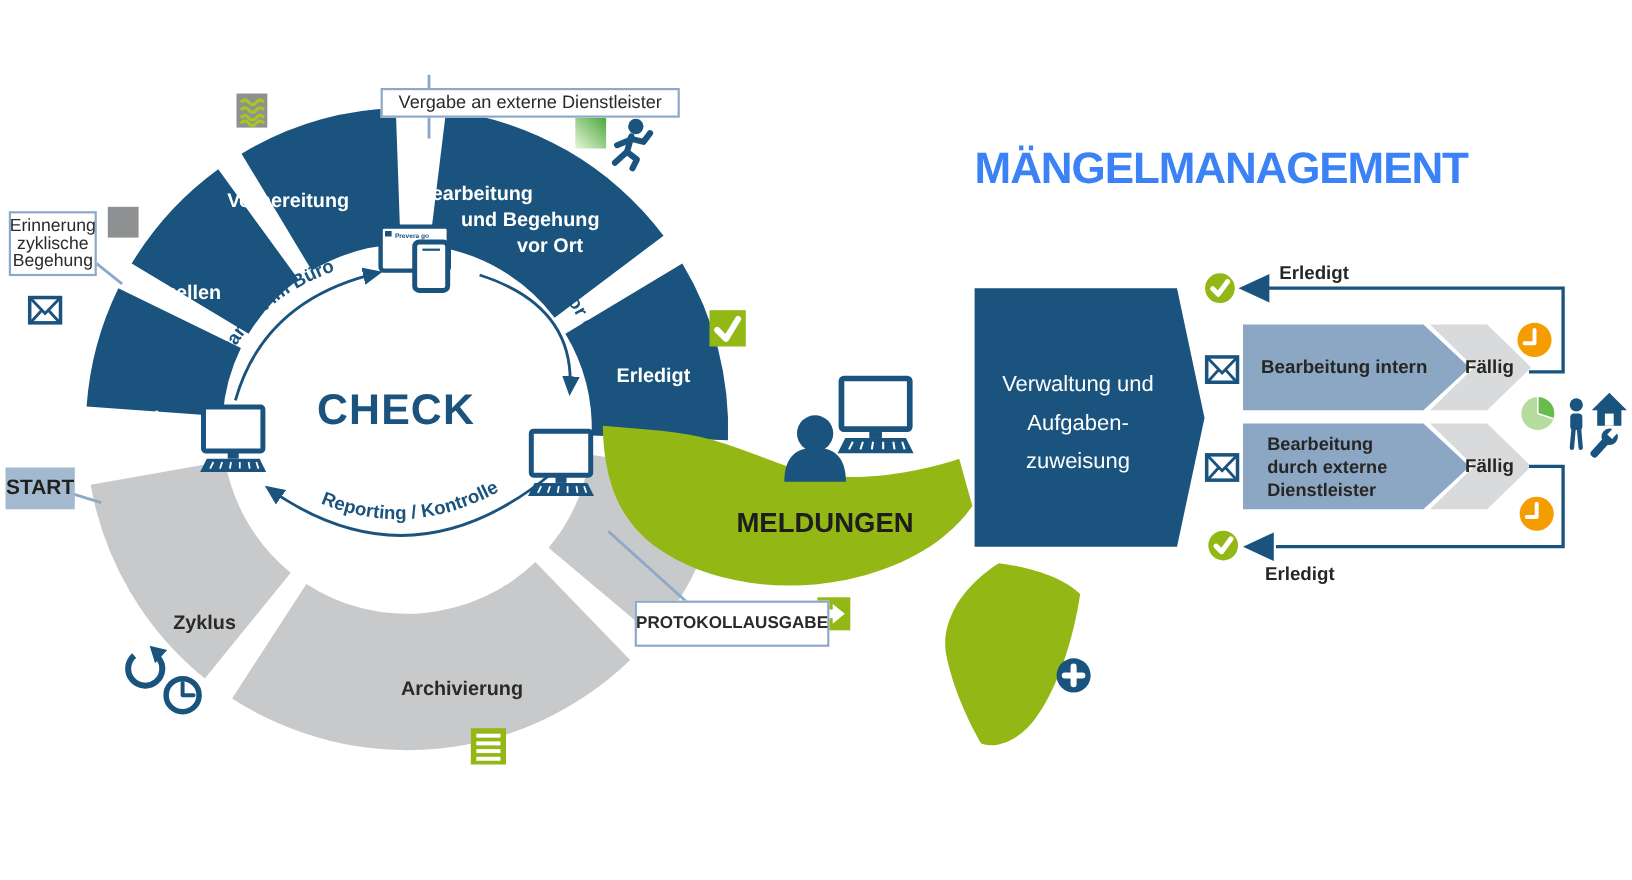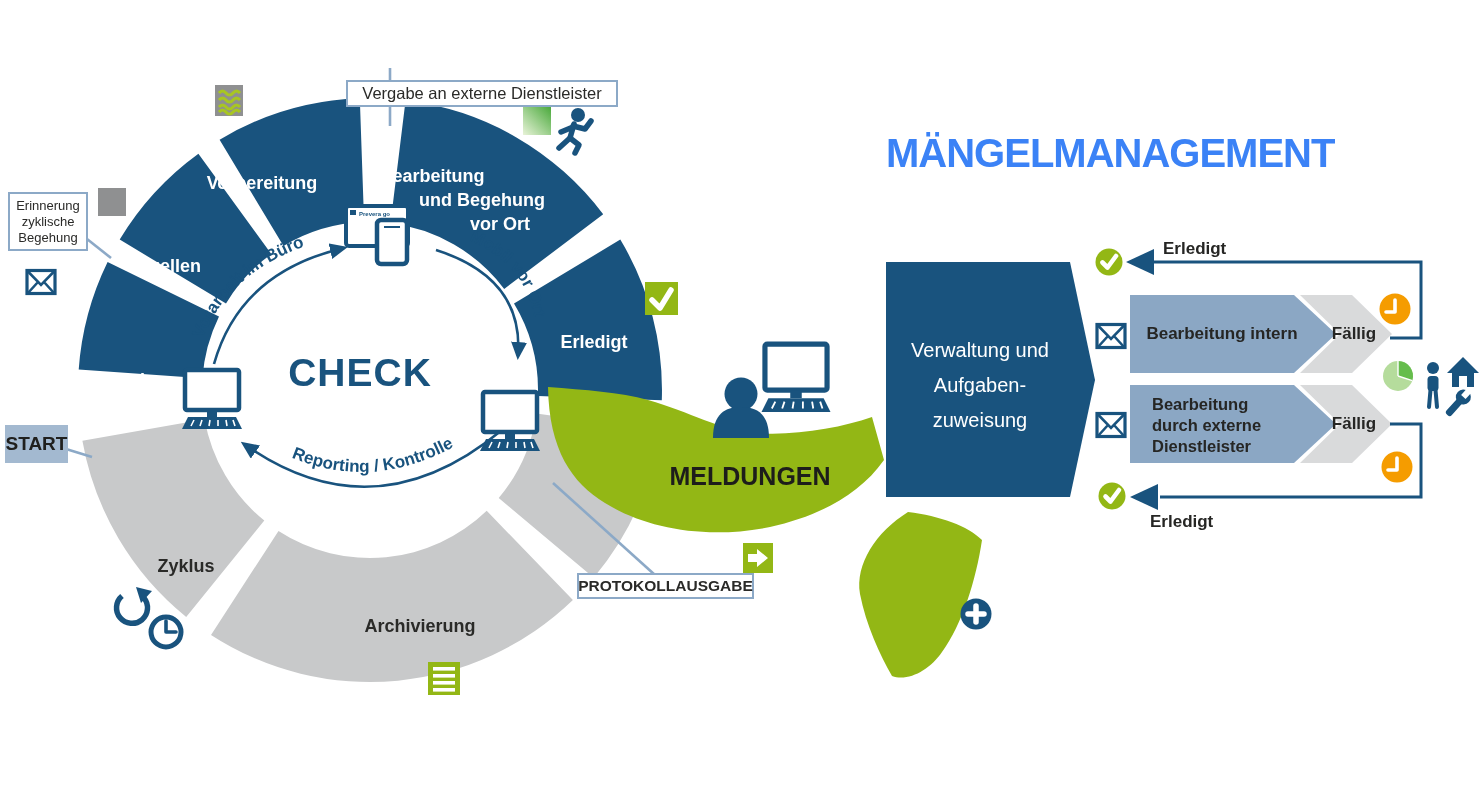--- a/index.html
+++ b/index.html
@@ -10,21 +10,21 @@
   .ctr{transform:translate(-50%,-50%);text-align:center;}
   .seg-label{color:#fff;font-weight:bold;font-size:18px;white-space:nowrap;margin-top:20px;}
   .callout{background:#fff;border:2px solid #8ca9c7;display:flex;align-items:center;justify-content:center;
            color:#2a2a28;white-space:nowrap;box-sizing:border-box;}
   .check-title{font-size:39px;font-weight:bold;color:#19537e;letter-spacing:1px;}
   .main-title{font-size:40px;font-weight:bold;color:#3b82f6;letter-spacing:-1px;white-space:nowrap;}
   .meldungen{font-size:25px;line-height:29px;font-weight:bold;color:#1d1d1b;white-space:nowrap;}
   .mgmt-box-text{color:#fff;font-weight:normal;font-size:20px;line-height:35px;white-space:nowrap;}
   .row-label{font-weight:bold;color:#262624;white-space:nowrap;}
   .maengel-text{font-weight:bold;color:#1d1d1b;font-size:17px;line-height:26px;}
-  .small3{font-size:13px;line-height:16px;font-weight:500;}
+  .small3{font-size:16px;line-height:16px;font-weight:500;}
 </style>
 </head>
 <body>
 
 <div class="stage">
 
 <svg width="1484" height="800" viewBox="0 0 1484 800">
   <defs>
     <marker id="ah" markerUnits="userSpaceOnUse" markerWidth="18" markerHeight="16" refX="14" refY="8" orient="auto">
       <path d="M0 0 L18 8 L0 16 Z" fill="#19537e"></path>
@@ -199,21 +199,21 @@
   <span>Vergabe an externe Dienstleister</span>
 </div>
 <div class="abs callout small3" style="left:8px;top:192px;width:80px;height:59px;flex-direction:column;">
   <div>Erinnerung</div>
   <div>zyklische</div>
   <div>Begehung</div>
 </div>
 <div class="abs" style="left:5px;top:425px;width:63px;height:38px;background:#a3b9d0;display:flex;align-items:center;justify-content:center;font-size:19px;font-weight:bold;color:#20201e;">
   <span>START</span>
 </div>
-<div class="abs callout" style="left:577px;top:573px;width:177px;height:26px;font-size:15.5px;font-weight:600;">
+<div class="abs callout" style="left:577px;top:546px;width:177px;height:42px;font-size:15.5px;font-weight:600;">
   <span>PROTOKOLLAUSGABE</span>
 </div>
 
 <div class="abs ctr seg-label" style="left:262px;top:163px;">Vorbereitung</div>
 <div class="abs ctr seg-label" style="left:432px;top:156px;">Bearbeitung</div>
 <div class="abs ctr seg-label" style="left:482px;top:180px;">und  Begehung</div>
 <div class="abs ctr seg-label" style="left:500px;top:204px;">vor Ort</div>
 <div class="abs ctr seg-label" style="left:594px;top:322px;">Erledigt</div>
 <div class="abs ctr seg-label" style="left:168px;top:246px;">Quellen</div>
 <div class="abs ctr seg-label" style="left:123px;top:372px;line-height:24px;">

